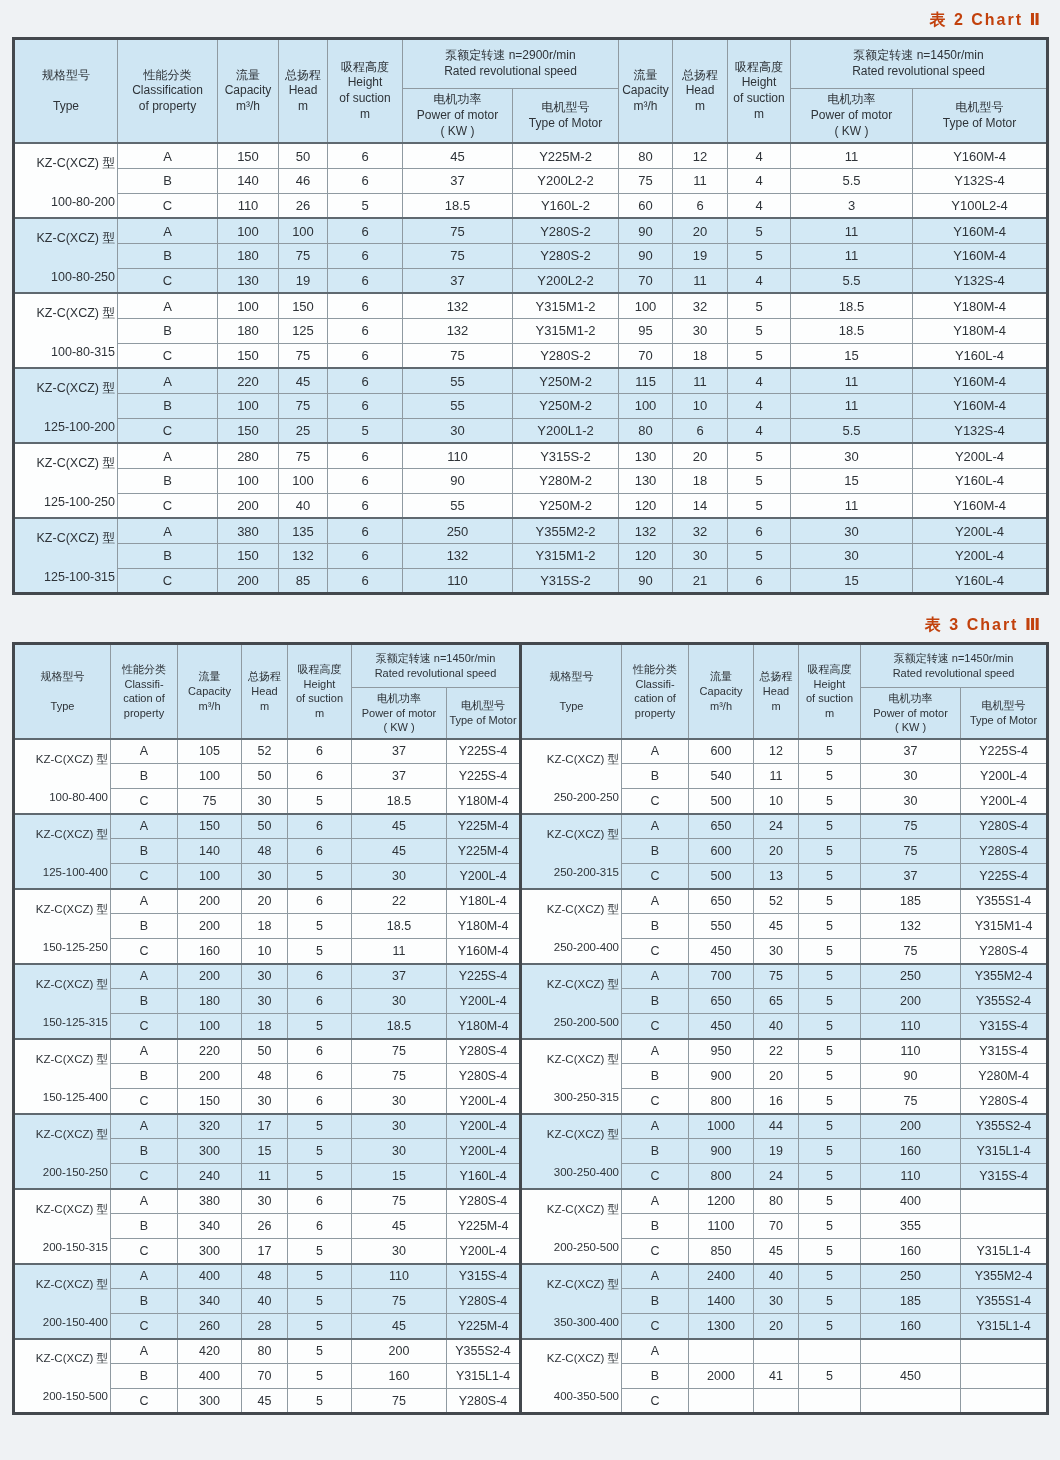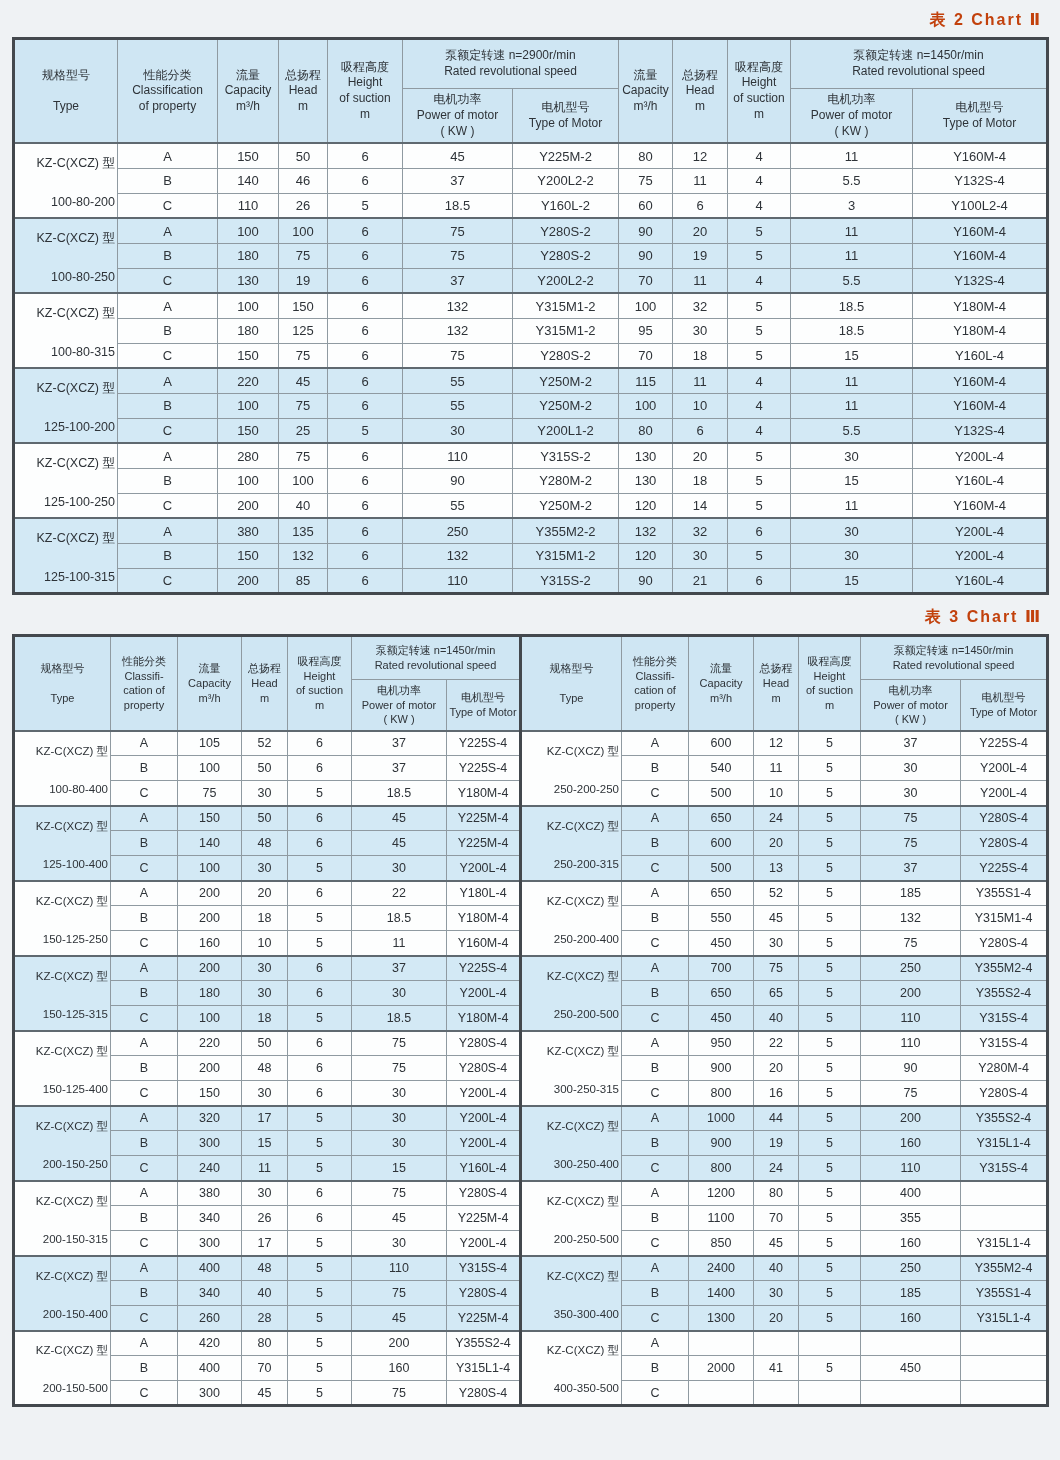--- a/index.html
+++ b/index.html
@@ -23,21 +23,21 @@
   }
   .sheet{position:absolute;left:12px;top:8px;width:1034px;}
   .chart-title{
     text-align:right;
     font-size:16px;
     font-weight:700;
     letter-spacing:2px;
     color:#c2410c;
     padding:2px 4px 6px 0;
   }
-  .chart-title.second{margin-top:10px;}
+  .chart-title.second{margin-top:18px;}
   table{
     width:100%;
     border-collapse:collapse;
     table-layout:fixed;
     border:3px solid var(--border-dark);
     background:var(--row-white);
   }
   th,td{
     border:1px solid var(--border-light);
     text-align:center;

